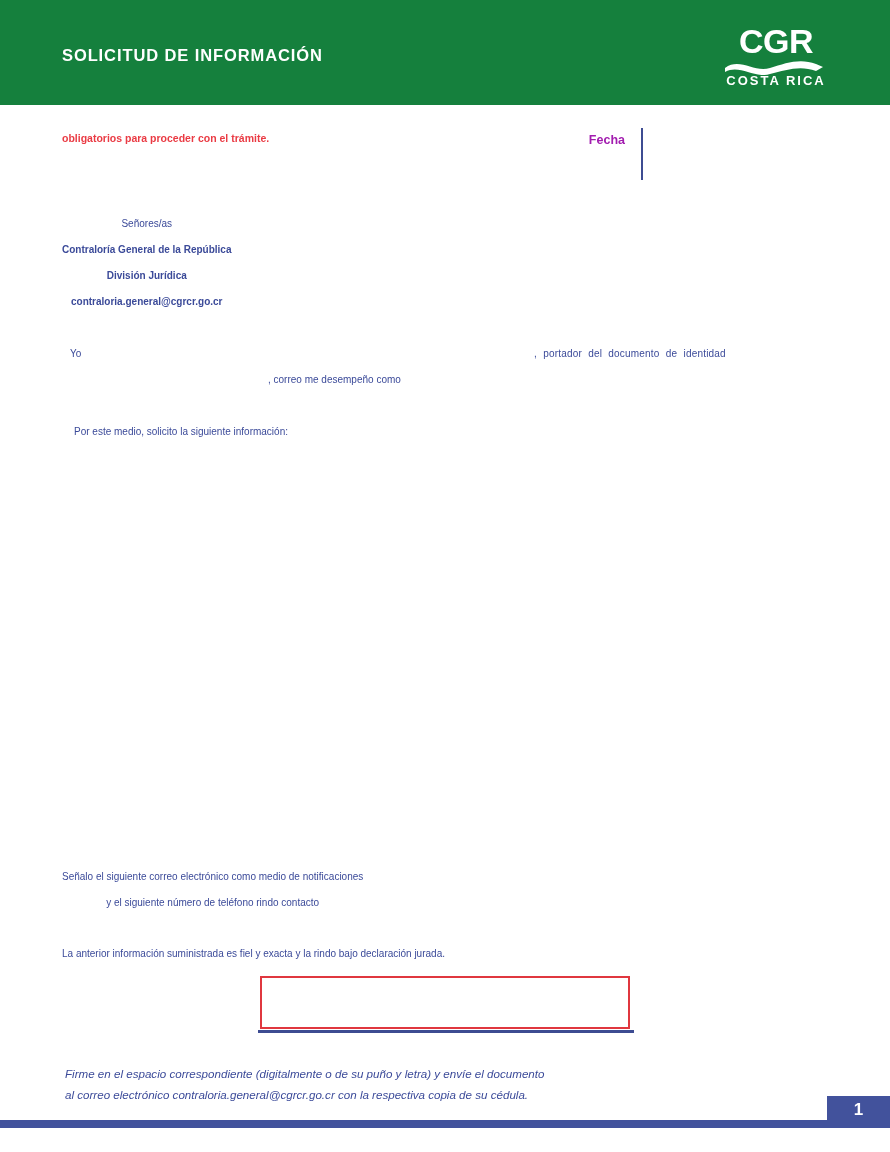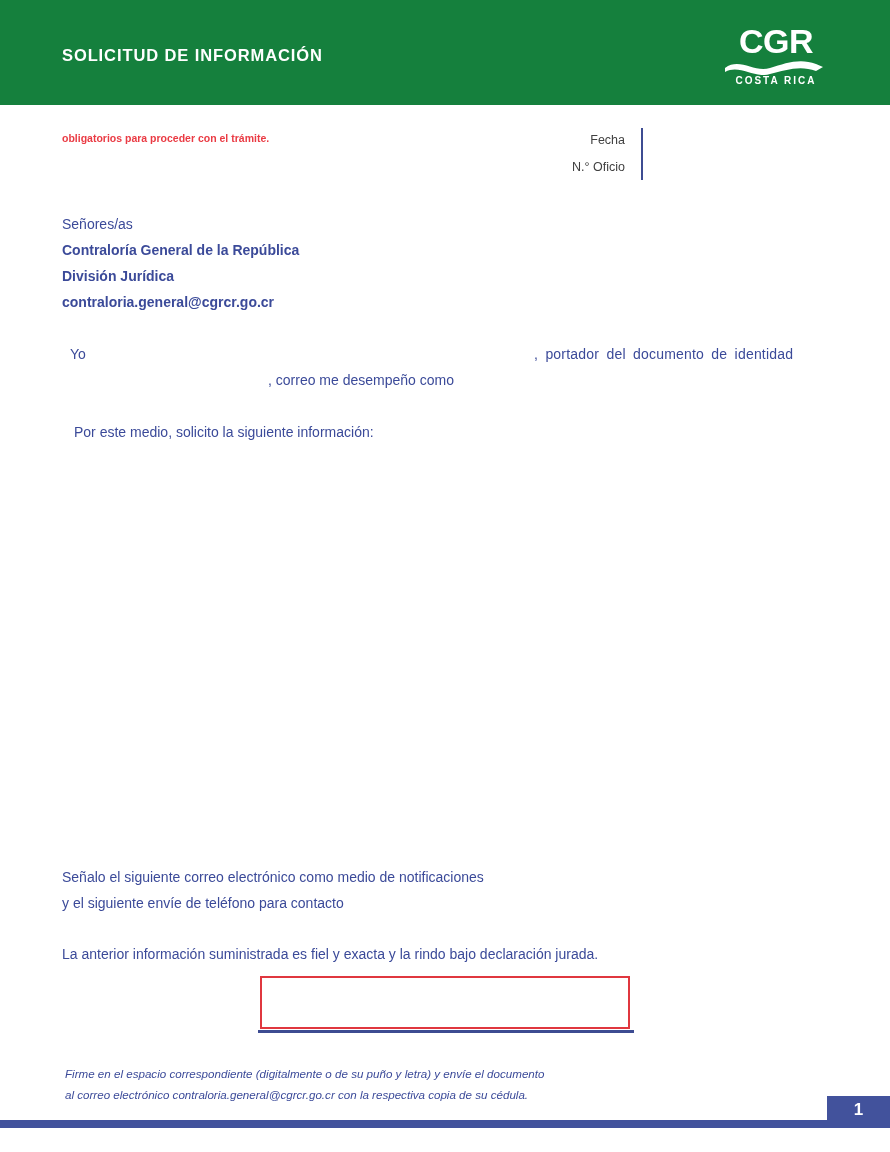--- a/index.html
+++ b/index.html
@@ -61,21 +61,21 @@
   }
   .logo-wave {
     display: block;
     margin: 1px auto 0;
     width: 104px;
     height: 16px;
   }
   .logo-sub {
     display: block;
     color: #ffffff;
-    font-size: 10px;
+    font-size: 13px;
     font-weight: 700;
     letter-spacing: 2.0px;
     line-height: 10px;
     margin-top: 1px;
   }
 
   
   .note {
     position: absolute;
     left: 62px;
@@ -87,39 +87,40 @@
     line-height: 14.5px;
   }
 
   
   .field-labels {
     position: absolute;
     left: 420px;
     top: 127px;
     width: 205px;
     text-align: right;
-    color: #404040;
+    color: #a21caf;
     font-size: 12.5px;
-    font-weight: 400;
+    font-weight: 700;
     line-height: 27px;
   }
   .field-rule {
     position: absolute;
     left: 641px;
     top: 128px;
     width: 2px;
     height: 52px;
     background: #3d4c92;
   }
 
   
   .body-text {
     color: #3b4a99;
-    font-size: 14px;
+    font-size: 10px;
     line-height: 26px;
+    text-align: center;
   }
   .addressee {
     position: absolute;
     left: 62px;
     top: 211px;
   }
   .addressee .line { white-space: nowrap; }
   .addressee .bold { font-weight: 700; }
 
   
@@ -247,21 +248,20 @@
       <span class="logo-sub">COSTA RICA</span>
     </div>
   </div>
 
   <div class="note">
     <div>obligatorios para proceder con el trámite.</div>
   </div>
 
   <div class="field-labels">
     <div>Fecha</div>
-    <div>N.° Oficio</div>
   </div>
   <div class="field-rule"></div>
 
   <div class="addressee body-text">
     <div class="line">Señores/as</div>
     <div class="line bold">Contraloría General de la República</div>
     <div class="line bold">División Jurídica</div>
     <div class="line bold">contraloria.general@cgrcr.go.cr</div>
   </div>
 
@@ -277,21 +277,21 @@
       <span class="decl-seg" style="left:422px; width:344px;"></span>
     </div>
   </div>
 
   <div class="request-intro body-text">Por este medio, solicito la siguiente información:</div>
 
   <div class="request-area body-text"></div>
 
   <div class="notifications body-text">
     <div class="line">Señalo el siguiente correo electrónico como medio de notificaciones</div>
-    <div class="line">y el siguiente envíe de teléfono para contacto</div>
+    <div class="line">y el siguiente número de teléfono rindo contacto</div>
   </div>
 
   <div class="sworn body-text">La anterior información suministrada es fiel y exacta y la rindo bajo declaración jurada.</div>
 
   <div class="signature-box"></div>
   <div class="signature-rule"></div>
 
   <div class="footer-note">
     <span class="line">Firme en el espacio correspondiente (digitalmente o de su puño y letra) y envíe el documento</span>
     <span class="line">al correo electrónico contraloria.general@cgrcr.go.cr con la respectiva copia de su cédula.</span>

